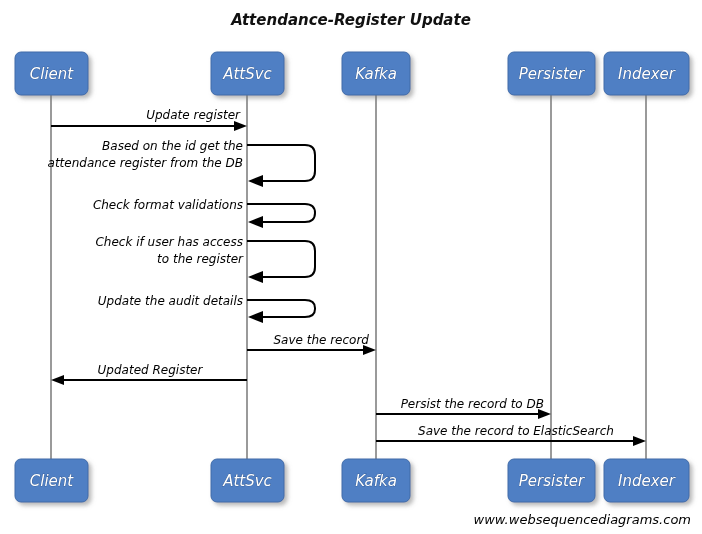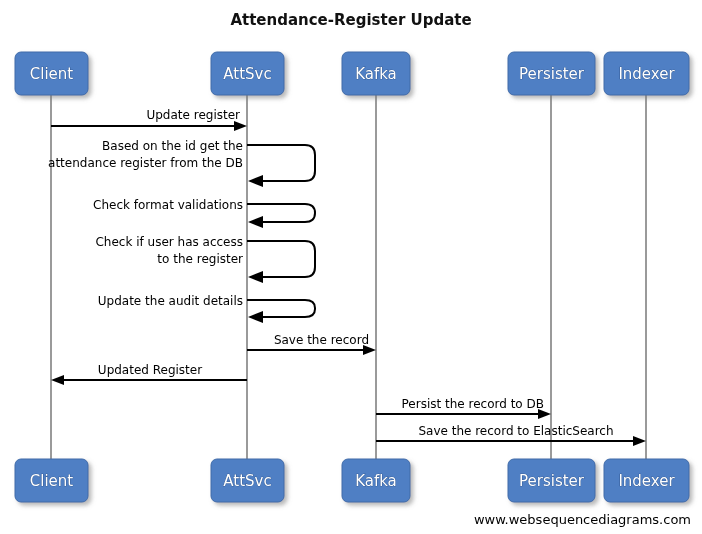--- a/index.html
+++ b/index.html
@@ -11,20 +11,21 @@
     width: 702px;
     height: 534px;
     position: relative;
     overflow: hidden;
     font-family: "DejaVu Sans", sans-serif;
     color: #000000;
   }
   #diagram-root {
     position: absolute;
     inset: 0;
+    font-style: italic;
   }
   svg#diagram-svg {
     position: absolute;
     left: 0;
     top: 0;
     width: 702px;
     height: 534px;
   }
   .diagram-title {
     font-size: 15px;

